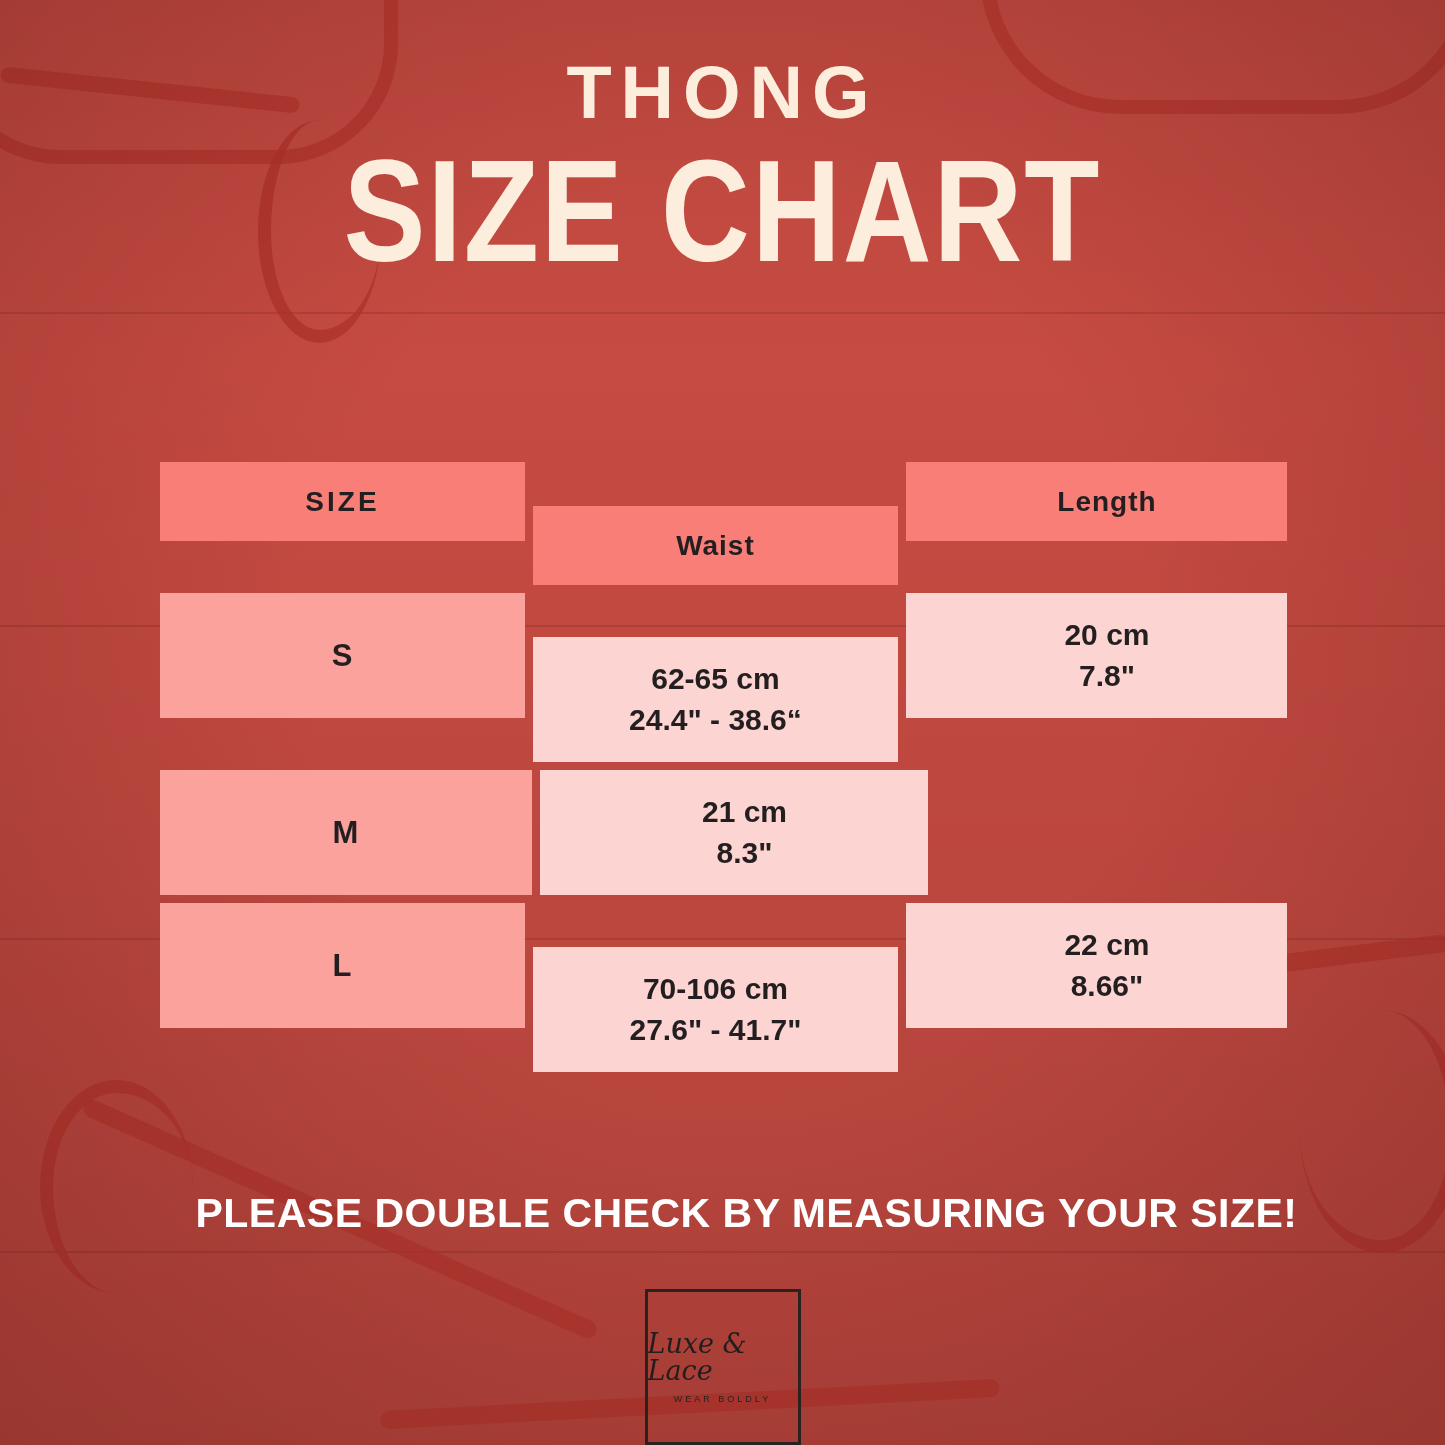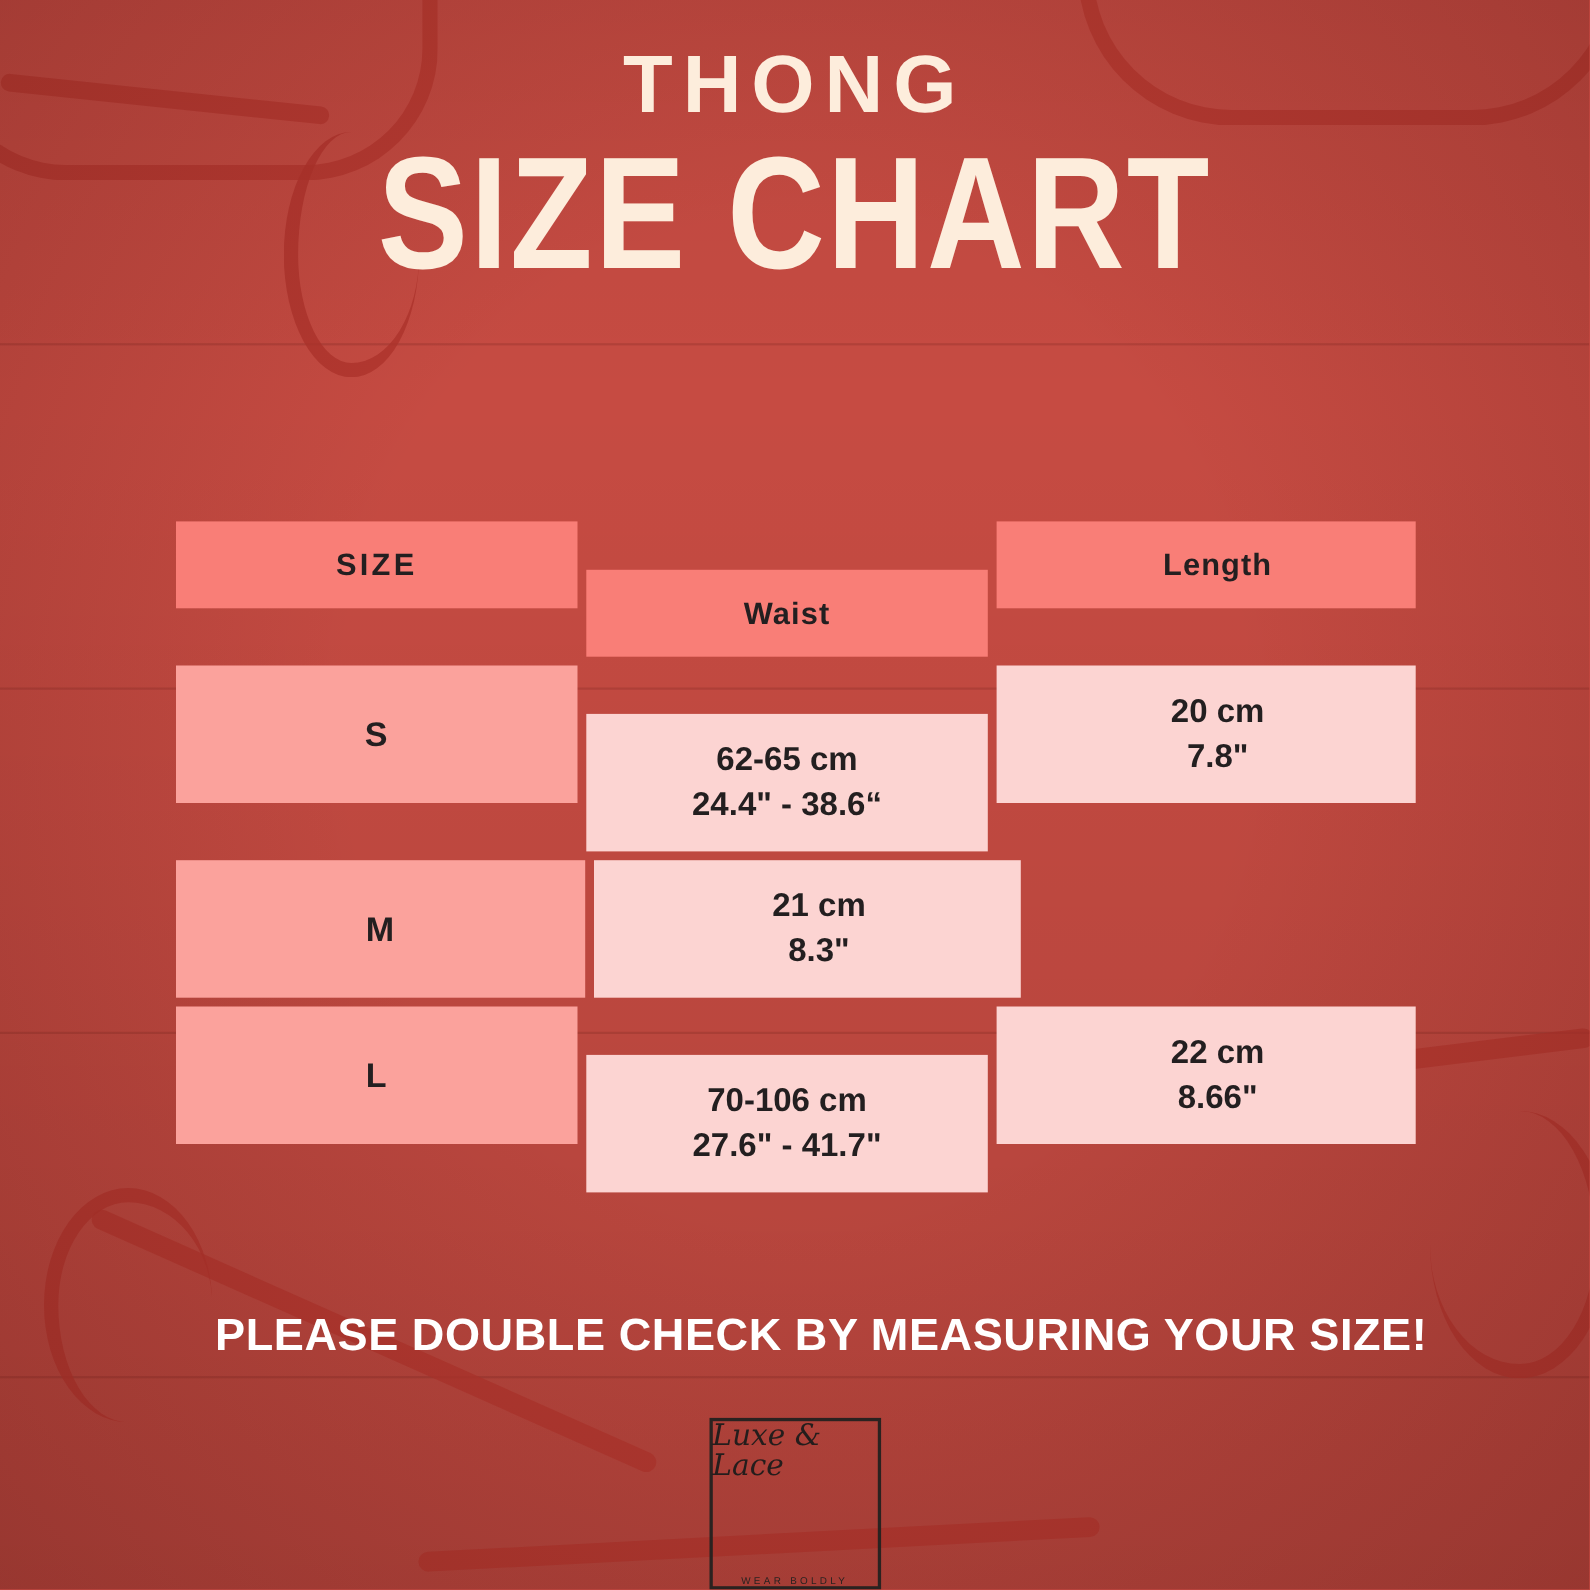--- a/index.html
+++ b/index.html
@@ -62,21 +62,21 @@
 
   .content {
     position: relative;
     z-index: 5;
     width: 100%;
     height: 100%;
   }
 
   .title-block {
     text-align: center;
-    padding-top: 38px;
+    padding-top: 54px;
   }
   .title-sub {
     font-family: "Liberation Sans", sans-serif;
     font-weight: bold;
     color: #fdeddc;
     font-size: 74px;
     letter-spacing: 9px;
     line-height: 1.05;
   }
   .title-main {
@@ -88,21 +88,21 @@
     line-height: 1.0;
     margin-top: 6px;
     transform: scaleY(1.18);
     transform-origin: top center;
   }
 
   
   .table-wrap {
     position: absolute;
     left: 160px;
-    top: 474px;
+    top: 462px;
     width: 1127px;
   }
   .row {
     display: flex;
     gap: 8px;
     margin-bottom: 8px;
   }
   .cell {
     display: flex;
     align-items: center;
@@ -161,21 +161,21 @@
     position: absolute;
     left: 50%;
     transform: translateX(-50%);
     top: 1289px;
     width: 150px;
     height: 150px;
     border: 3px solid #2a2220;
     display: flex;
     flex-direction: column;
     align-items: center;
-    justify-content: space-between;
+    justify-content: center;
   }
   .logo-name {
     font-family: "DejaVu Serif", serif;
     font-style: italic;
     font-size: 27px;
     color: #241d1c;
     line-height: 1;
   }
   .logo-tag {
     margin-top: 10px;

